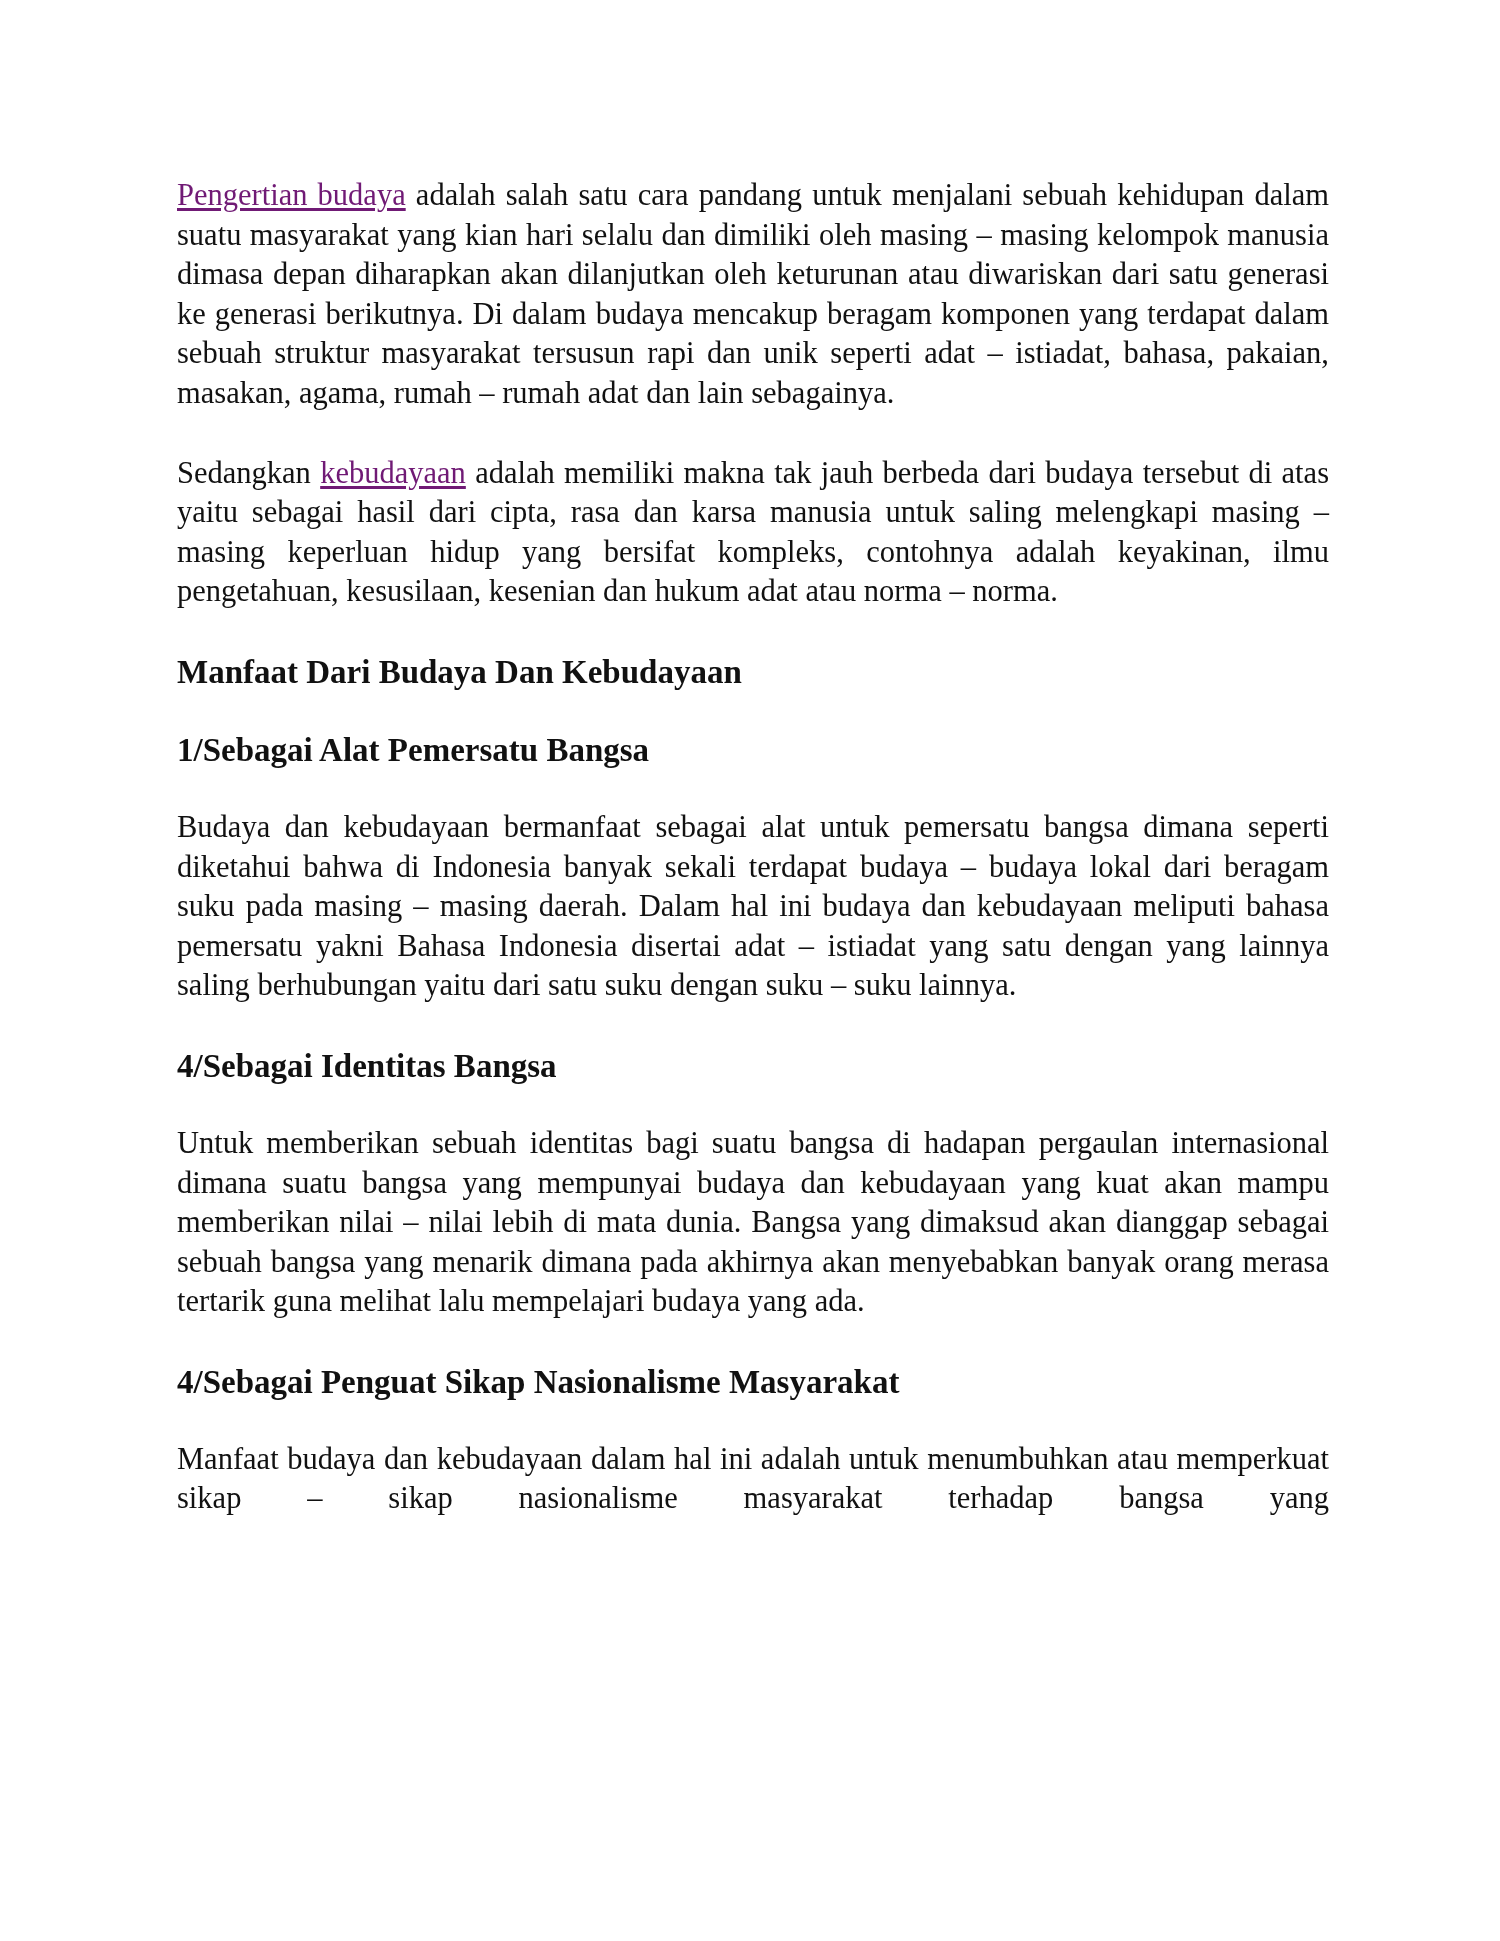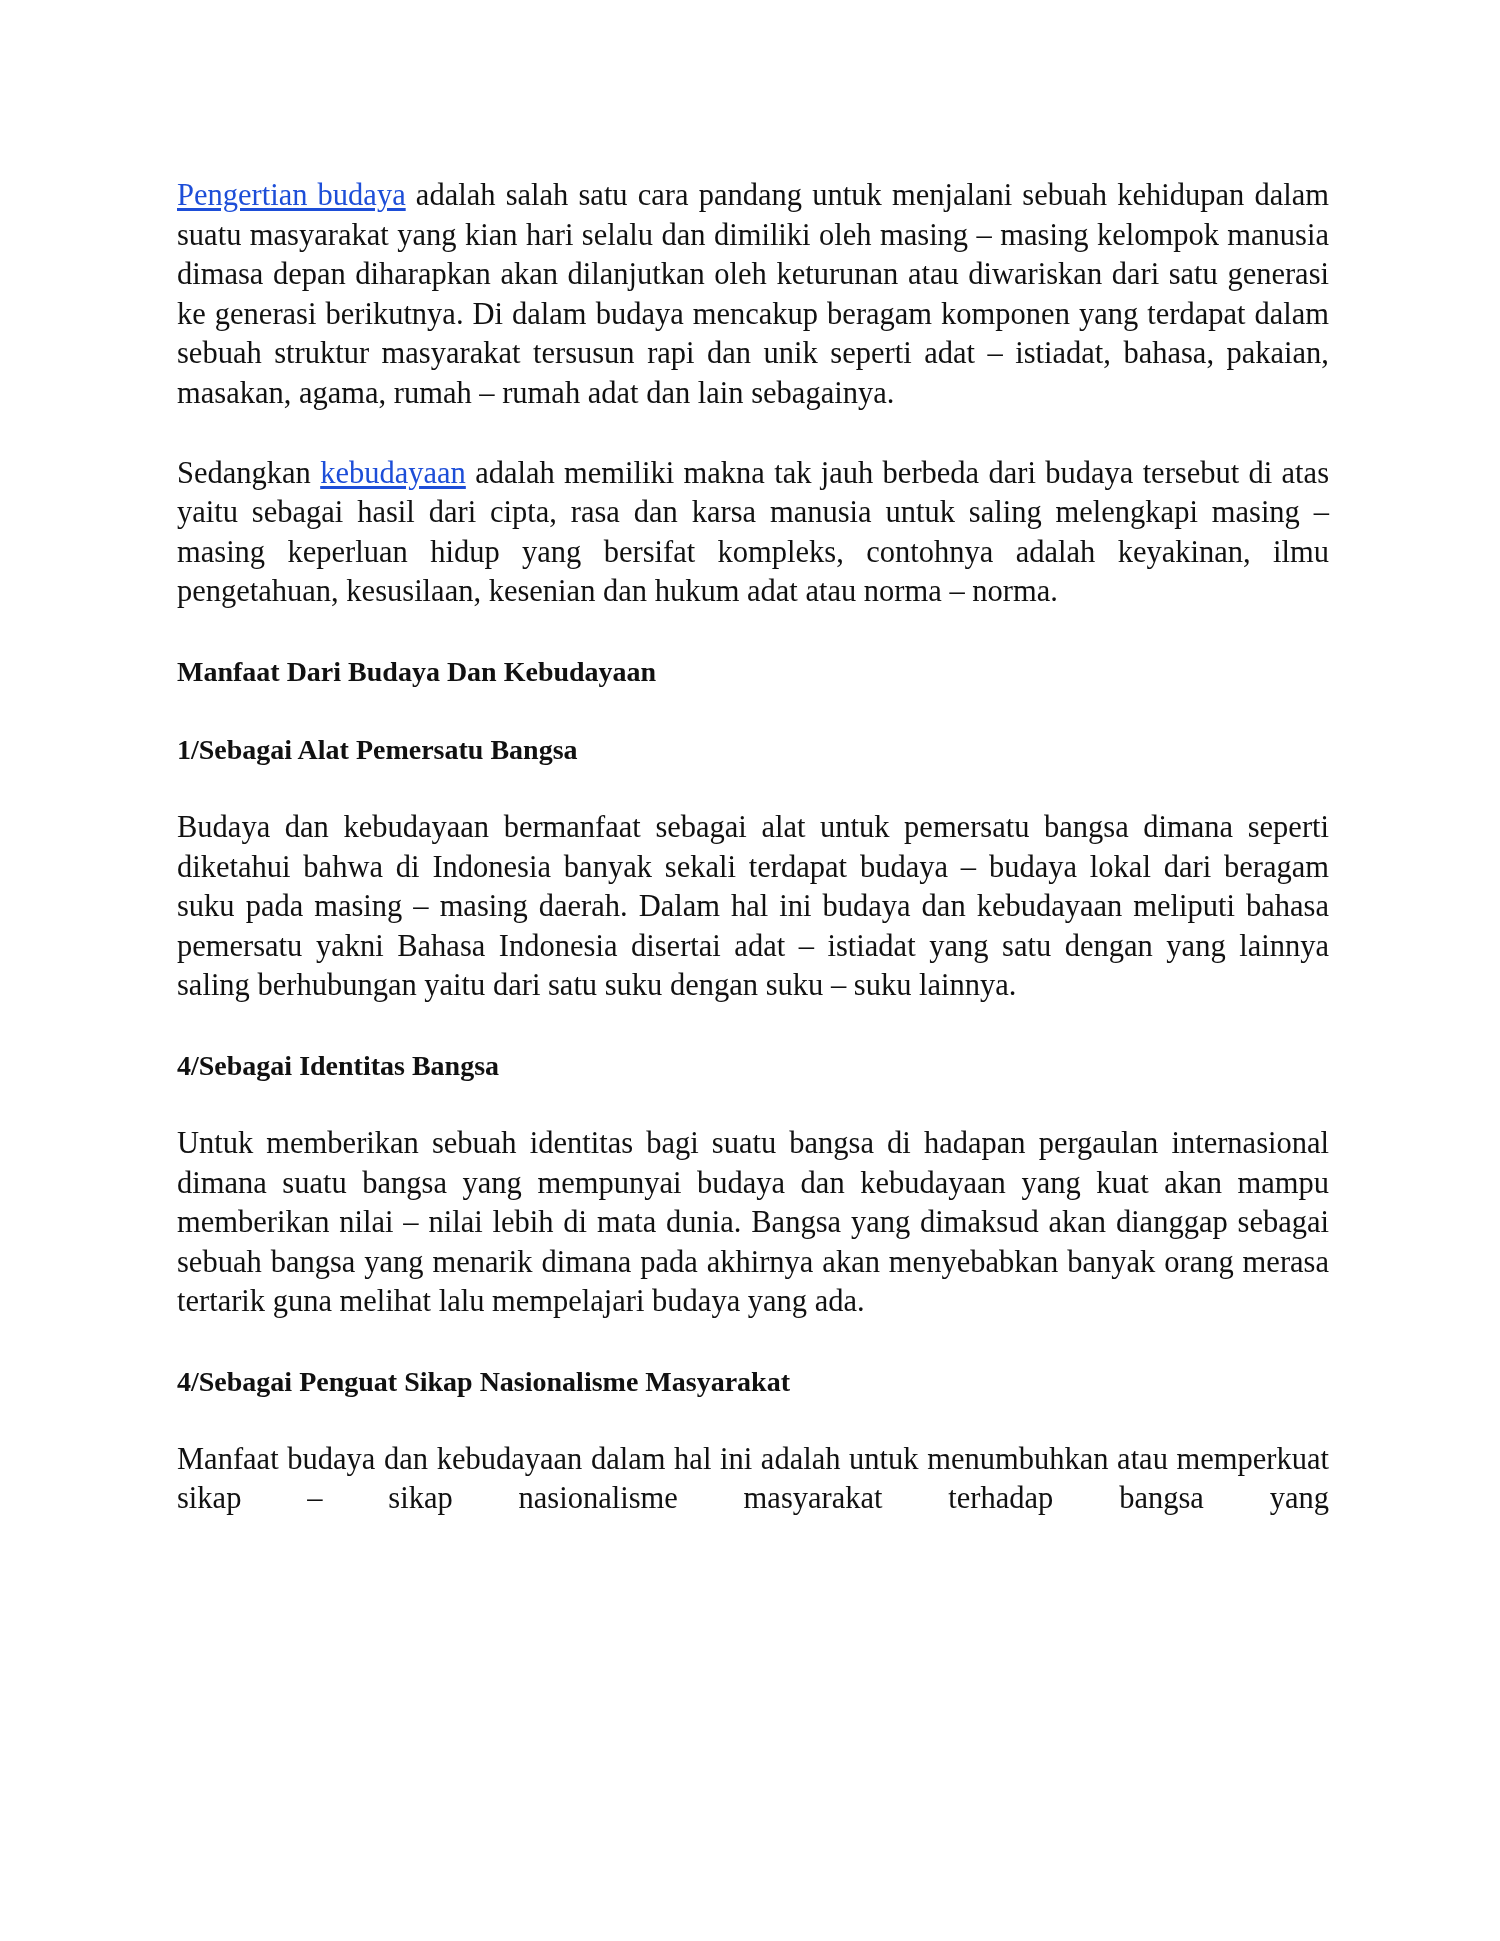--- a/index.html
+++ b/index.html
@@ -31,26 +31,26 @@
     .para {
       font-size: 30.5px;
       line-height: 39.6px;
       text-align: justify;
       text-align-last: left;
       margin: 0 0 40px 0;
       word-spacing: 0px;
     }
     .heading {
       font-weight: bold;
-      font-size: 28px;
+      font-size: 33px;
       line-height: 40px;
       margin: 0 0 38px 0;
     }
     a.link {
-      color: #1d4ed8;
+      color: #701a75;
       text-decoration: underline;
       text-underline-offset: 3px;
     }
     .para.last {
       margin-bottom: 8px;
     }
   </style>
 </head>
 <body>
 

